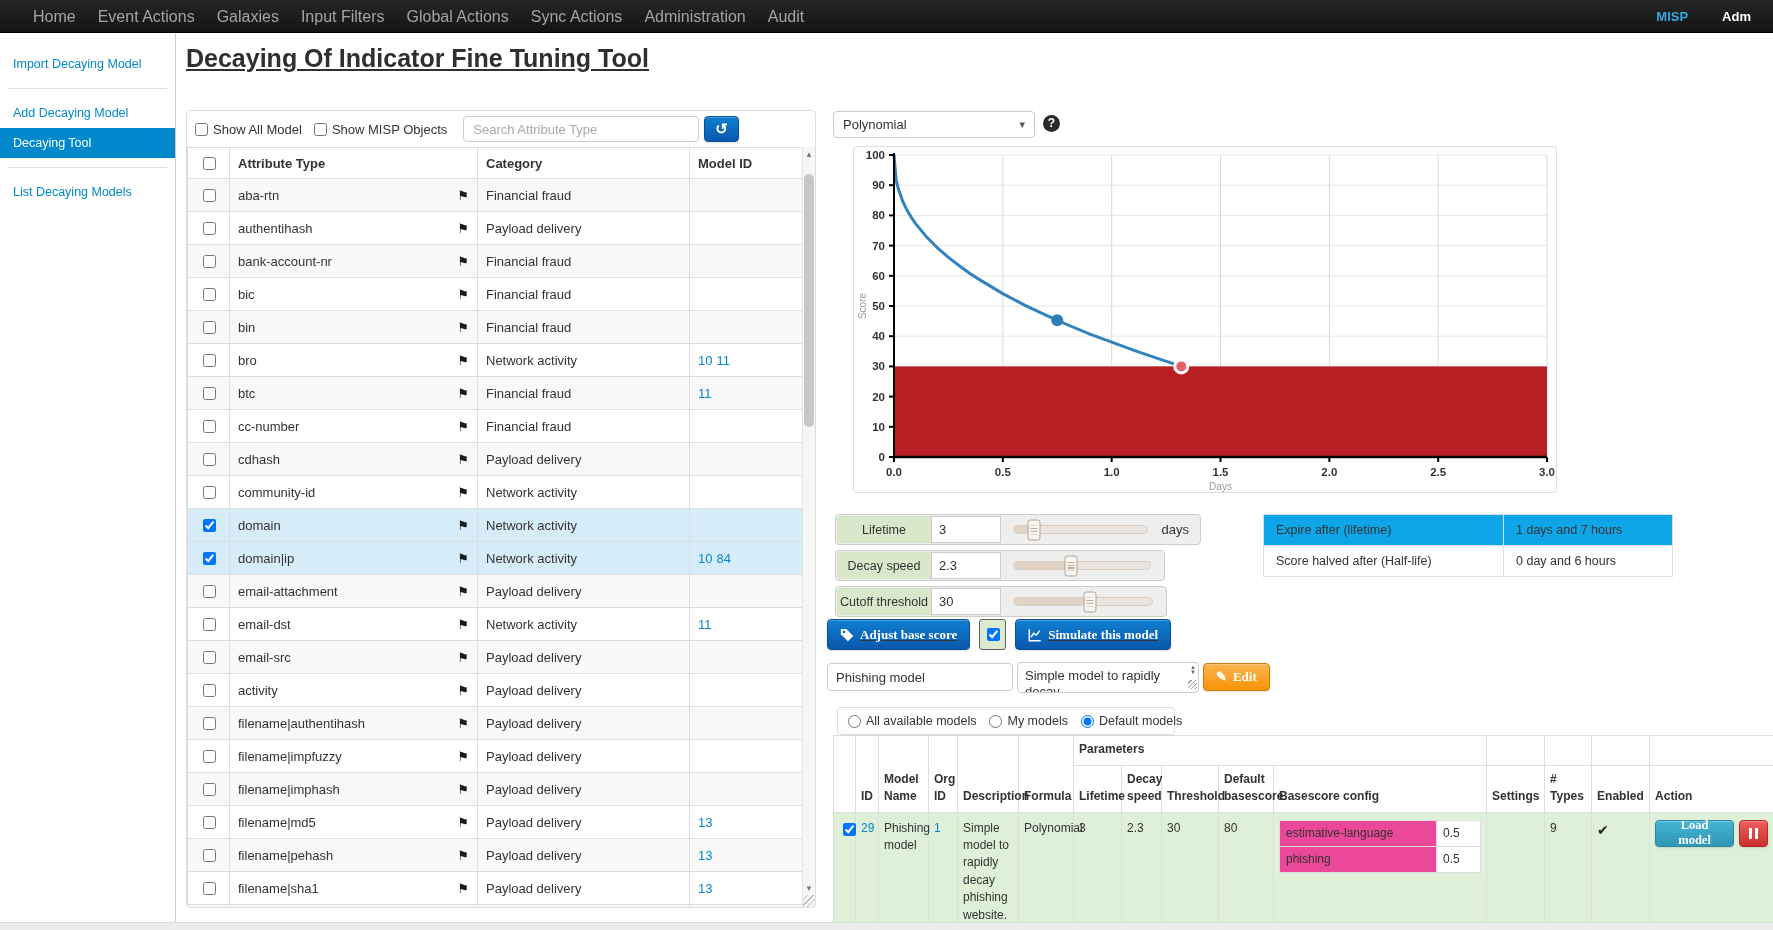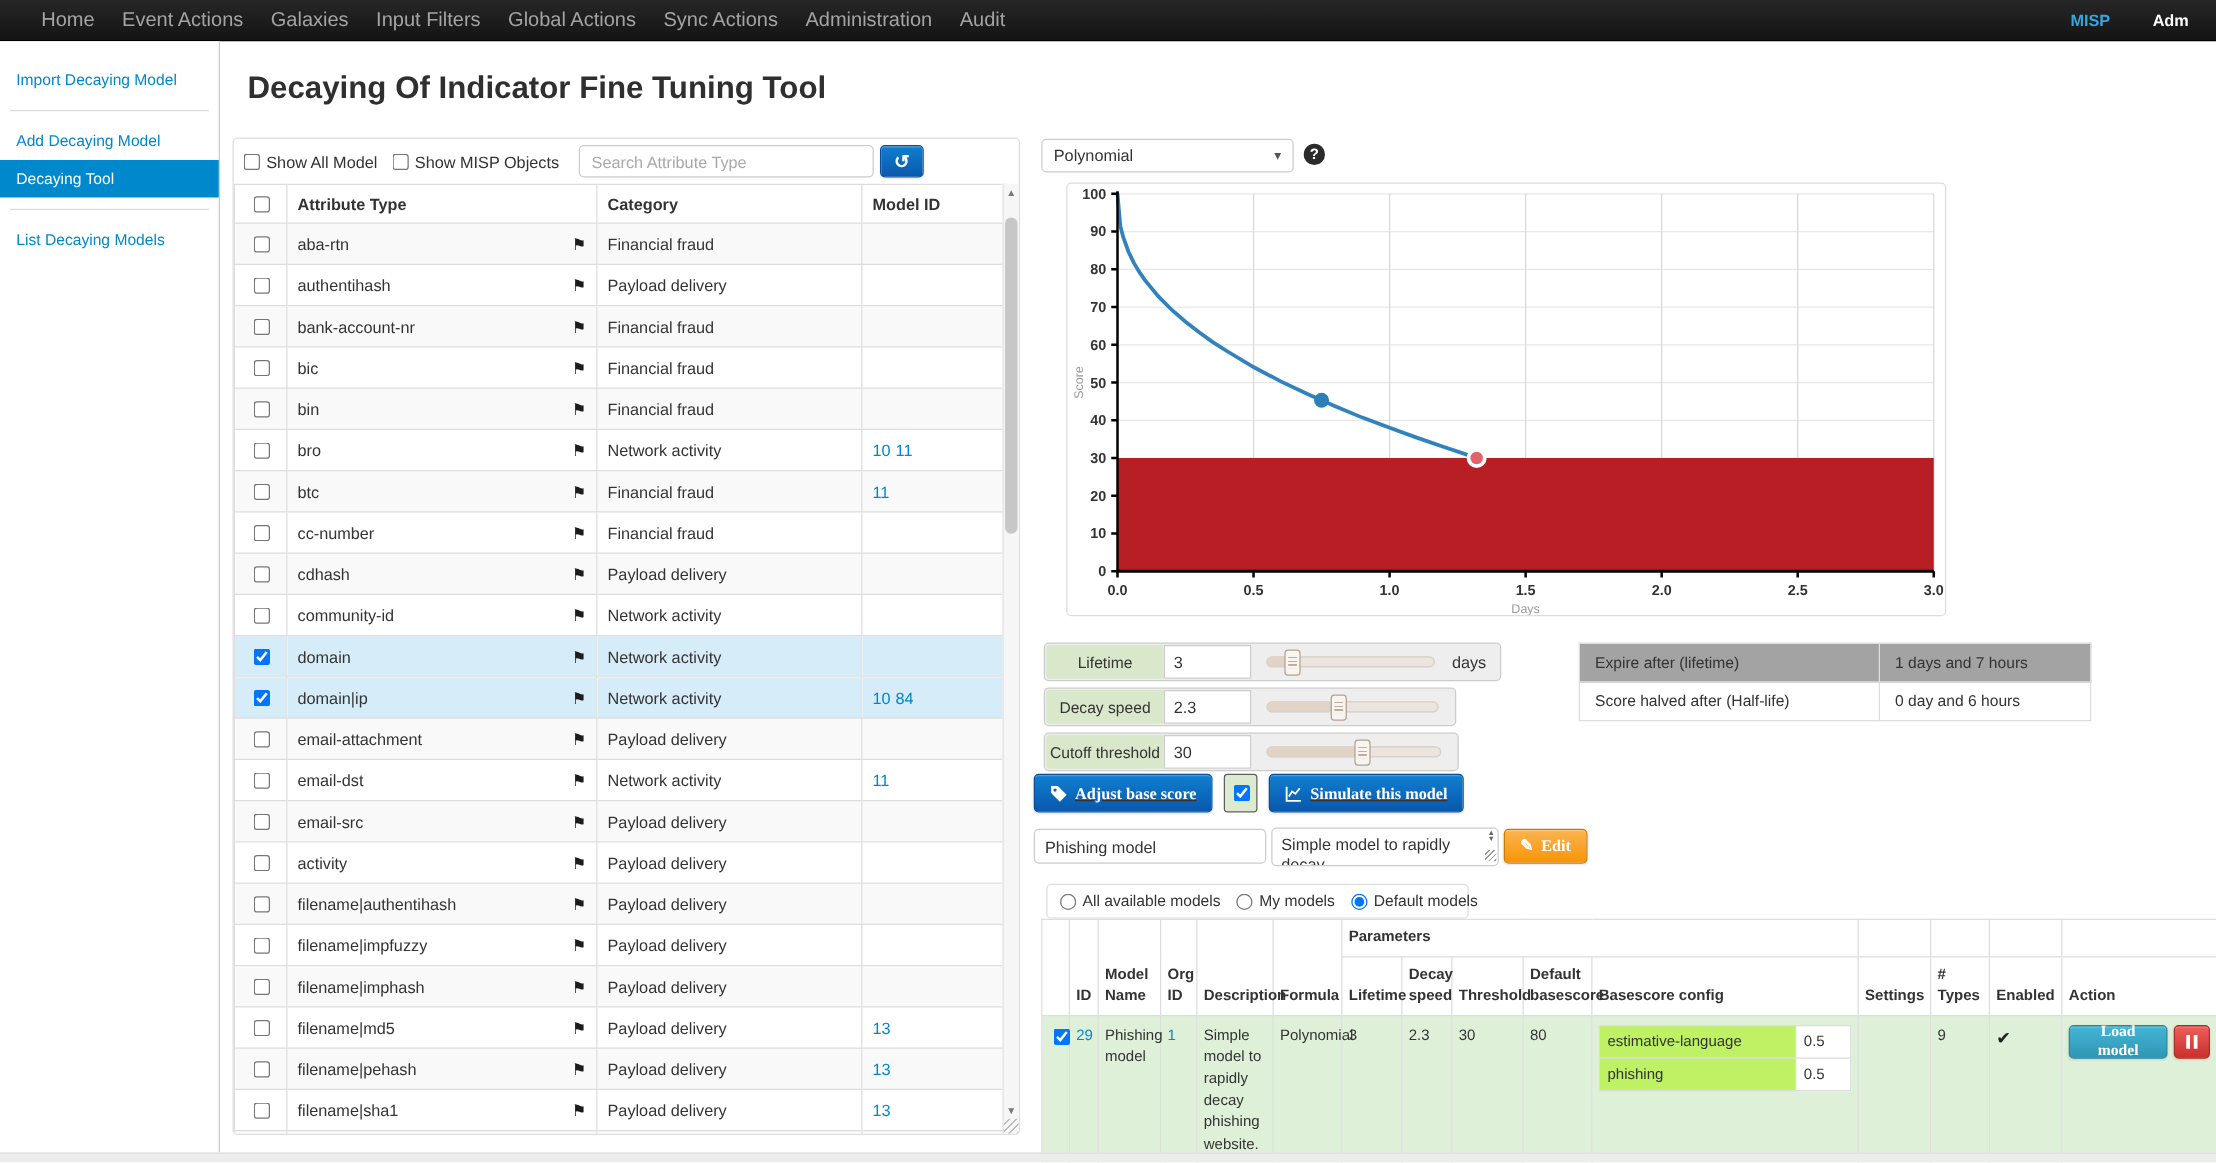--- a/index.html
+++ b/index.html
@@ -18,21 +18,21 @@
   .nav-user{color:#fff;font-weight:bold;font-size:13px;white-space:nowrap;}
 
   
   .sidebar{position:absolute;left:0;top:33px;width:176px;height:889px;background:#fff;
            border-right:1px solid #ccc;padding-top:16px;}
   .side-link{display:block;padding:8px 13px;font-size:12.5px;color:#0088cc;cursor:pointer;}
   .side-link.active{background:#0088cc;color:#fff;}
   .side-divider{border:0;border-top:1px solid #ddd;margin:9px 8px;}
 
   
-  .page-title{position:absolute;left:186px;top:44px;margin:12px;font-size:25px;font-weight:bold;color:#2f2f2f;}
+  .page-title{position:absolute;left:186px;top:44px;margin:0;font-size:25px;font-weight:bold;color:#2f2f2f;text-decoration:underline;}
 
   
   .left-panel{position:absolute;left:186px;top:110px;width:630px;height:798px;
               border:1px solid #ddd;border-radius:4px;overflow:hidden;background:#fff;}
   .filter-bar{height:36px;display:flex;align-items:center;padding:0 8px;}
   .filter-bar label{display:flex;align-items:center;gap:5px;margin-right:12px;font-size:13px;color:#333;cursor:pointer;}
   .filter-bar input[type=checkbox]{margin:0;}
   .search-input{width:236px;height:26px;border:1px solid #ccc;border-radius:4px;padding:0 9px;
                 font-size:13px;font-family:inherit;color:#555;margin-left:4px;}
   .search-input::placeholder{color:#a9a9a9;}
@@ -84,21 +84,21 @@
   .slider .fill{position:absolute;left:0;top:0;height:100%;background:#e2d3c7;border-radius:5px 0 0 5px;}
   .slider .handle{position:absolute;top:50%;transform:translate(-50%,-50%);width:13px;height:21px;background:#f8f4f0;
                   border:1px solid #b3a190;border-radius:3px;cursor:pointer;display:flex;align-items:center;justify-content:center;}
   .slider .handle i{display:block;width:7px;height:9px;
                   background:repeating-linear-gradient(#bfae9e 0 1px,transparent 1px 3px);}
   .param-suffix{margin:0 10px 0 2px;font-size:13px;color:#333;}
 
   
   .summary{position:absolute;left:1263px;top:514px;width:410px;border-collapse:collapse;}
   .summary td{border:1px solid #ddd;padding:8px 12px;font-size:12.5px;color:#333;}
-  .summary tr:first-child td{background:#a3a3a3;}
+  .summary tr:first-child td{background:#0ea5e9;}
   .summary .lbl{width:240px;}
 
   
   .actions-row{position:absolute;left:827px;top:619px;height:31px;display:flex;gap:9px;text-decoration:underline;}
   .actions-row .btn{height:31px;}
   .chk-wrap{width:27px;height:31px;background:#dcead0;border:1px solid #5f5f5f;border-radius:3px;
             display:flex;align-items:center;justify-content:center;}
 
   
   .model-name{position:absolute;left:827px;top:663px;width:186px;height:28px;border:1px solid #ccc;border-radius:4px;
@@ -119,21 +119,21 @@
 
   
   .models-table{position:absolute;left:833px;top:735px;width:940px;border-collapse:collapse;table-layout:fixed;background:#fff;}
   .models-table th,.models-table td{border:1px solid #ddd;font-size:12px;text-align:left;}
   .models-table th{background:#fff;font-weight:bold;color:#333;padding:5px 5px 7px;vertical-align:bottom;line-height:1.4;}
   .models-table th.group-th{vertical-align:middle;height:30px;}
   .models-table td{background:#dff0d8;vertical-align:top;padding:7px 5px;line-height:1.45;}
   .models-table .id-link{color:#0088cc;text-decoration:none;cursor:pointer;}
   .bs-config{border-collapse:collapse;width:100%;}
   .bs-config td{border:1px solid #ddd;padding:4px 6px;font-size:12px;}
-  .bs-config .n{background:#bef264;}
+  .bs-config .n{background:#ec4899;}
   .bs-config .v{background:#fff;width:44px;}
   .model-actions{display:flex;gap:5px;}
   .model-actions .btn{height:27px;font-size:12.5px;}
   .pause-icon{display:inline-block;width:9px;height:11px;border-left:3px solid #fff;border-right:3px solid #fff;}
   .enabled-check{font-size:14px;color:#222;}
 
   .footer-strip{position:absolute;left:0;top:922px;width:1773px;height:8px;background:#ececec;border-top:1px solid #ddd;}
 </style>
 </head>
 <body>

